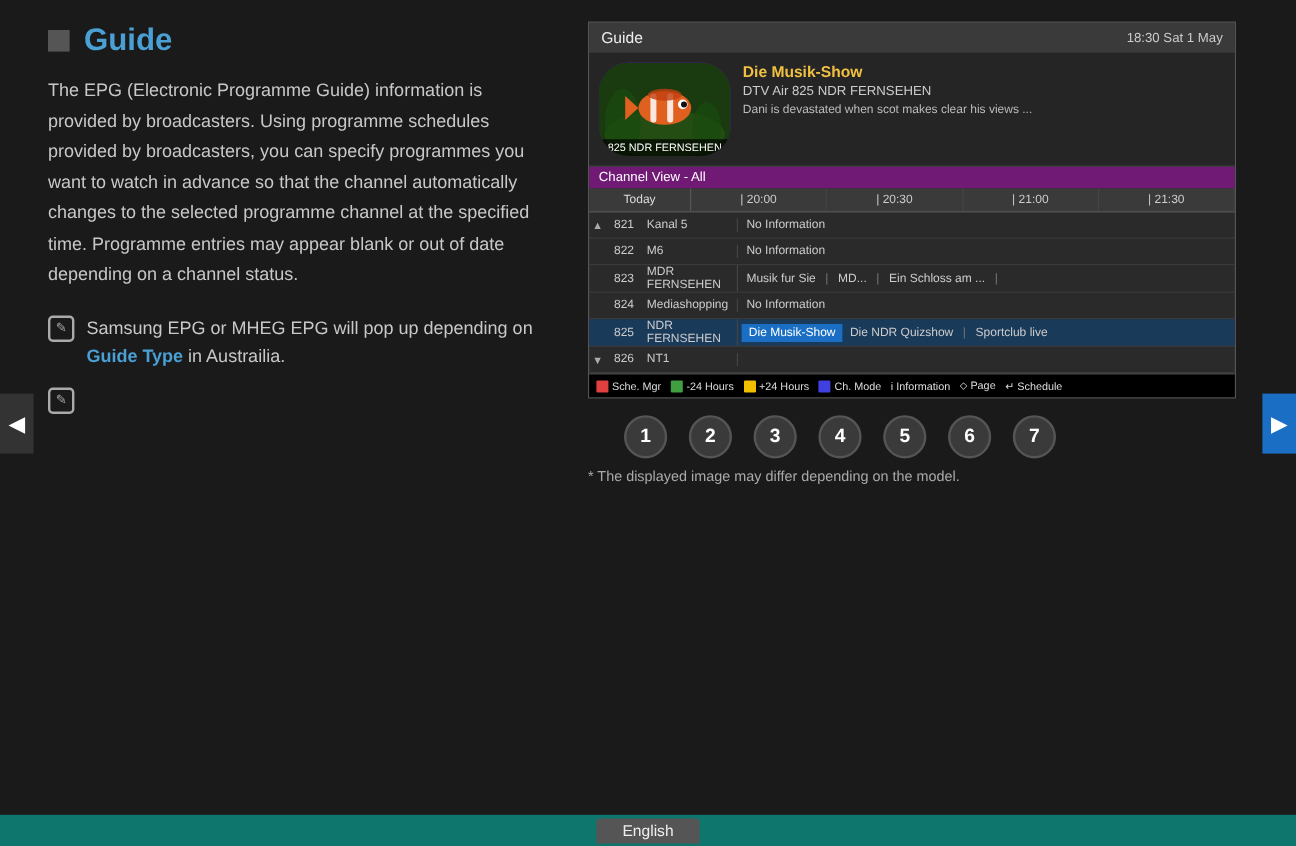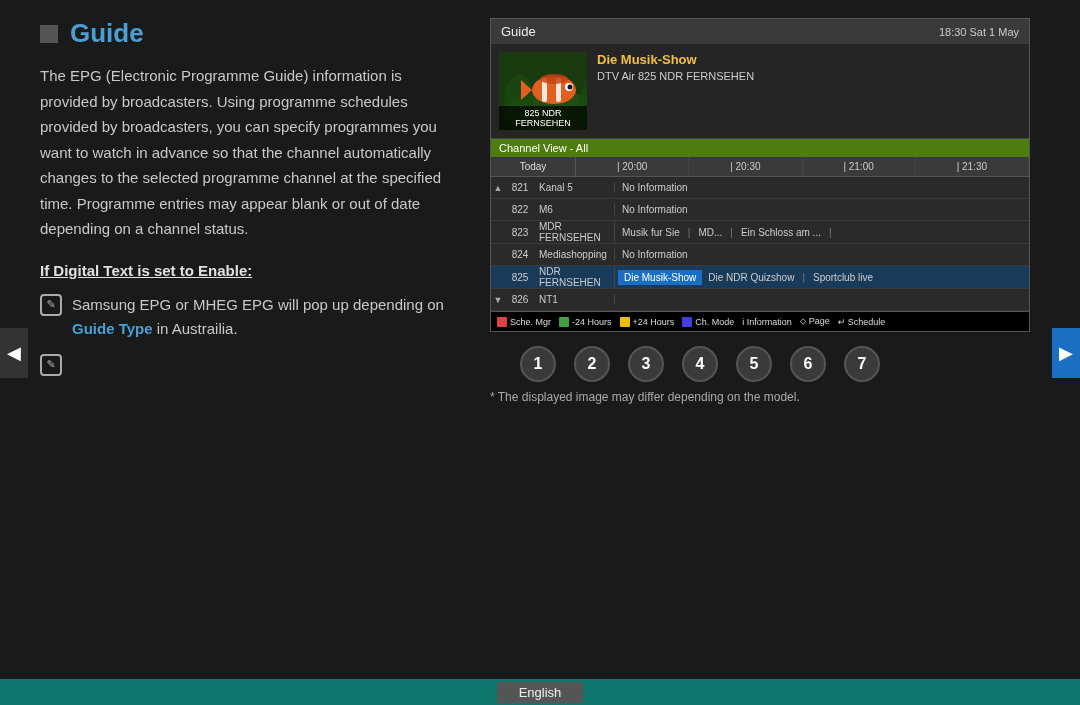--- a/index.html
+++ b/index.html
@@ -170,26 +170,27 @@
 
     .epg-top-info {
       display: flex;
       background: #252525;
       padding: 8px;
       gap: 10px;
       border-bottom: 1px solid #444;
     }
 
     .epg-thumbnail {
-      width: 88px;
+      width: 110px;
       height: 78px;
       background: #4c1d95;
       flex-shrink: 0;
       position: relative;
       overflow: hidden;
+      border-radius: 25px;
     }
 
     .epg-channel-label {
       position: absolute;
       bottom: 0;
       left: 0;
       right: 0;
       background: rgba(0,0,0,0.7);
       color: #fff;
       font-size: 9px;
@@ -220,21 +221,21 @@
       font-size: 11px;
     }
 
     .epg-program-desc {
       color: #bbb;
       font-size: 10px;
       line-height: 1.4;
     }
 
     .epg-channel-view-bar {
-      background: #4d7c0f;
+      background: #701a75;
       color: #fff;
       padding: 3px 8px;
       font-size: 11px;
     }
 
     .epg-timeline {
       display: flex;
       background: #3a3a3a;
       border-bottom: 1px solid #555;
     }
@@ -418,21 +419,20 @@
 <div class="main-content">
 
   <div class="left-panel">
     <div class="page-title-row">
       <span class="title-icon"></span>
       <span class="page-title">Guide</span>
     </div>
 
     <p class="description-text">The EPG (Electronic Programme Guide) information is provided by broadcasters. Using programme schedules provided by broadcasters, you can specify programmes you want to watch in advance so that the channel automatically changes to the selected programme channel at the specified time. Programme entries may appear blank or out of date depending on a channel status.</p>
 
-    <p class="digital-text-heading">If Digital Text is set to Enable:</p>
 
     <div class="note-item">
       <div class="note-icon">✎</div>
       <p class="note-text">
         Samsung EPG or MHEG EPG will pop up depending on <span class="highlight-blue">Guide Type</span> in Austrailia.
       </p>
     </div>
 
     <div class="note-item">
       <div class="note-icon">✎</div>
@@ -469,20 +469,21 @@
             <polygon points="33,38 22,28 22,48" fill="#e06020"></polygon>
 
             <ellipse cx="55" cy="27" rx="14" ry="5" fill="#c04010" opacity="0.8"></ellipse>
           </svg>
           <div class="epg-channel-label">825 NDR FERNSEHEN</div>
         </div>
 
         <div class="epg-program-info">
           <div class="epg-program-title">Die Musik-Show</div>
           <div class="epg-program-channel">DTV Air 825 NDR FERNSEHEN</div>
+          <div class="epg-program-desc">Dani is devastated when scot makes clear his views ...</div>
         </div>
       </div>
 
       <div class="epg-channel-view-bar">Channel View - All</div>
 
       <div class="epg-timeline">
         <div class="epg-timeline-label">Today</div>
         <div class="epg-timeline-slots">
           <div class="epg-time-slot">| 20:00</div>
           <div class="epg-time-slot">| 20:30</div>

